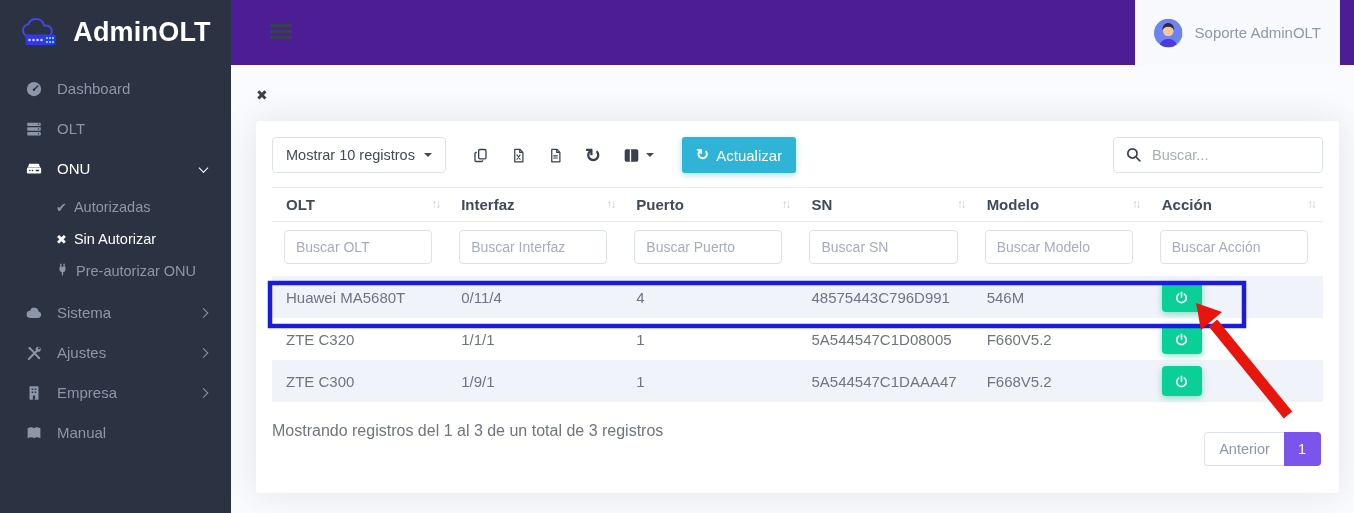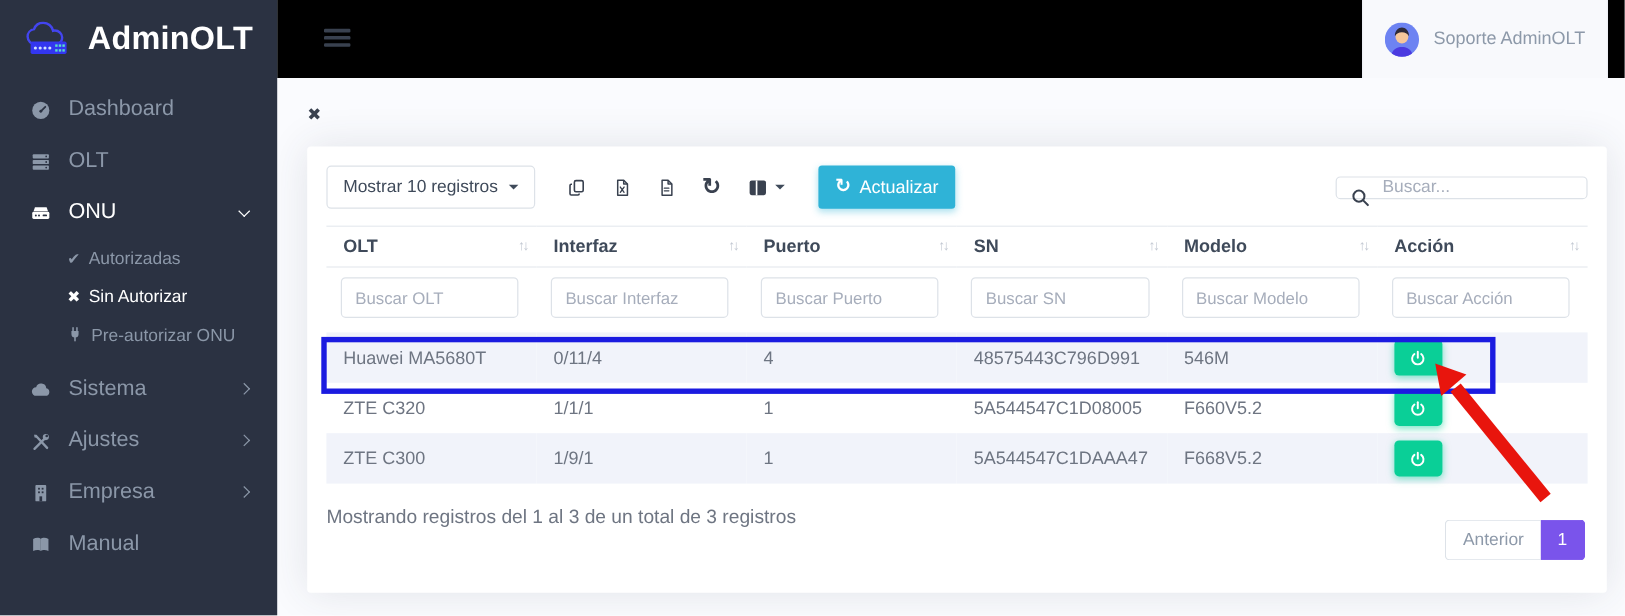--- a/index.html
+++ b/index.html
@@ -4,33 +4,33 @@
 <style>
   *{box-sizing:border-box;margin:0;padding:0}
   html,body{width:1354px;height:513px;overflow:hidden}
   body{font-family:"Liberation Sans","DejaVu Sans",sans-serif;background:#fafbfe;color:#6e7582;position:relative}
 
   
   .sidebar{position:absolute;left:0;top:0;width:231px;height:513px;background:#2b3242;z-index:2}
   .logo{height:65px;display:flex;align-items:center;justify-content:center;gap:9px;cursor:pointer}
   .brand{color:#fff;font-size:27px;font-weight:800;letter-spacing:.2px}
   .menu{padding-top:4px}
-  .mitem{display:flex;align-items:flex-end;padding:11px 24px;color:#8b97a8;font-size:18px;cursor:pointer;position:relative;text-decoration:none}
+  .mitem{display:flex;align-items:flex-start;padding:11px 24px;color:#8b97a8;font-size:15px;cursor:pointer;position:relative;text-decoration:none}
   .mitem .micon{width:20px;margin-right:13px;display:inline-flex;justify-content:center;color:#8b97a8}
   .mitem.active,.mitem.active .micon{color:#fff}
   .submenu{padding:2px 0 6px}
   .sitem{display:flex;align-items:center;padding:8px 24px 8px 56px;color:#8b97a8;font-size:14.5px;cursor:pointer;text-decoration:none}
   .sitem .sicon{margin-right:7px;font-size:13px}
   .sitem.active{color:#fff}
   .chev{width:7px;height:7px;border-right:1.8px solid #8b97a8;border-bottom:1.8px solid #8b97a8;position:absolute;right:24px;top:50%}
   .chev.down{transform:translateY(-65%) rotate(45deg);border-color:#fff}
   .chev.right{transform:translateY(-50%) rotate(-45deg)}
 
   
-  .topbar{position:absolute;left:231px;top:0;right:0;height:65px;background:#000000;z-index:1}
+  .topbar{position:absolute;left:231px;top:0;right:0;height:65px;background:#4c1d95;z-index:1}
   .hamburger{position:absolute;left:39px;top:24px;background:none;border:none;cursor:pointer}
   .hamburger span{display:block;width:22px;height:2.6px;background:#39414f;margin:0 0 3.6px;border-radius:1px}
   .userbox{position:absolute;right:14px;top:0;height:65px;width:205px;background:#f8f9fc;border-left:1px solid #eef0f6;border-right:1px solid #eef0f6;display:flex;align-items:center;padding:0 18px;gap:12px;cursor:pointer}
   .uname{color:#8d99a9;font-size:15px;white-space:nowrap}
 
   
   .content{position:absolute;left:231px;top:65px;right:0;bottom:0;padding:22px 15px 10px 25px}
   .title-row{display:flex;align-items:center;gap:8px;margin-bottom:18px}
   .title-x{color:#39414f;font-size:14px;font-weight:700}
   .page-title{color:#434c5d;font-size:17.5px;font-weight:700}
@@ -40,21 +40,21 @@
   
   .toolbar{display:flex;align-items:center;margin-bottom:14px}
   .btn-light{display:inline-flex;align-items:center;gap:9px;height:36px;padding:14px 13px;background:#fff;border:1px solid #dde2e8;border-radius:4px;color:#3f4a5a;font-size:14.5px;cursor:pointer;font-family:inherit}
   .caret{width:0;height:0;border-left:4px solid transparent;border-right:4px solid transparent;border-top:4.5px solid #3f4a5a}
   .tool-icons{display:flex;align-items:center;margin-left:16px}
   .tbtn{background:none;border:none;color:#39414f;margin:0 11px;cursor:pointer;display:inline-flex;align-items:center;gap:6px;font-size:17px}
   .btn-info{display:inline-flex;align-items:center;gap:7px;height:36px;padding:0 14px;margin-left:17px;background:#2fb3d7;border:none;border-radius:3px;color:#fff;font-size:15px;cursor:pointer;font-family:inherit;box-shadow:0 2px 6px rgba(47,179,215,.4)}
   .refresh-glyph{font-weight:700;font-size:16px;line-height:1}
   .spacer{flex:1}
   .searchbox{position:relative}
-  .searchbox input{width:210px;height:19px;border:1px solid #dde2e8;border-radius:4px;padding:0 10px 0 38px;font-size:14.5px;color:#6e7582;font-family:inherit;background:#fff}
+  .searchbox input{width:210px;height:36px;border:1px solid #dde2e8;border-radius:4px;padding:0 10px 0 38px;font-size:14.5px;color:#6e7582;font-family:inherit;background:#fff}
   .searchbox input::placeholder{color:#a6adbb}
   .searchbox .sicon-mag{position:absolute;left:12px;top:9px;color:#39414f}
 
   
   table.dt{width:100%;border-collapse:collapse;table-layout:fixed}
   .dt thead th{text-align:left;font-size:15px;color:#3f4a5a;font-weight:700}
   .dt .head-row th{padding:8px 14px;border-top:1px solid #e6eaef;border-bottom:1px solid #e6eaef;position:relative}
   .sort{position:absolute;right:8px;top:10px;color:#c2c8d2;font-size:11.5px;letter-spacing:-2px;font-weight:400}
   .dt .filter-row th{padding:8px 15px 12px 12px}
   .dt .filter-row input{width:100%;height:34px;border:1px solid #dde2e8;border-radius:4px;padding:0 11px;font-size:14px;color:#6e7582;font-family:inherit}

